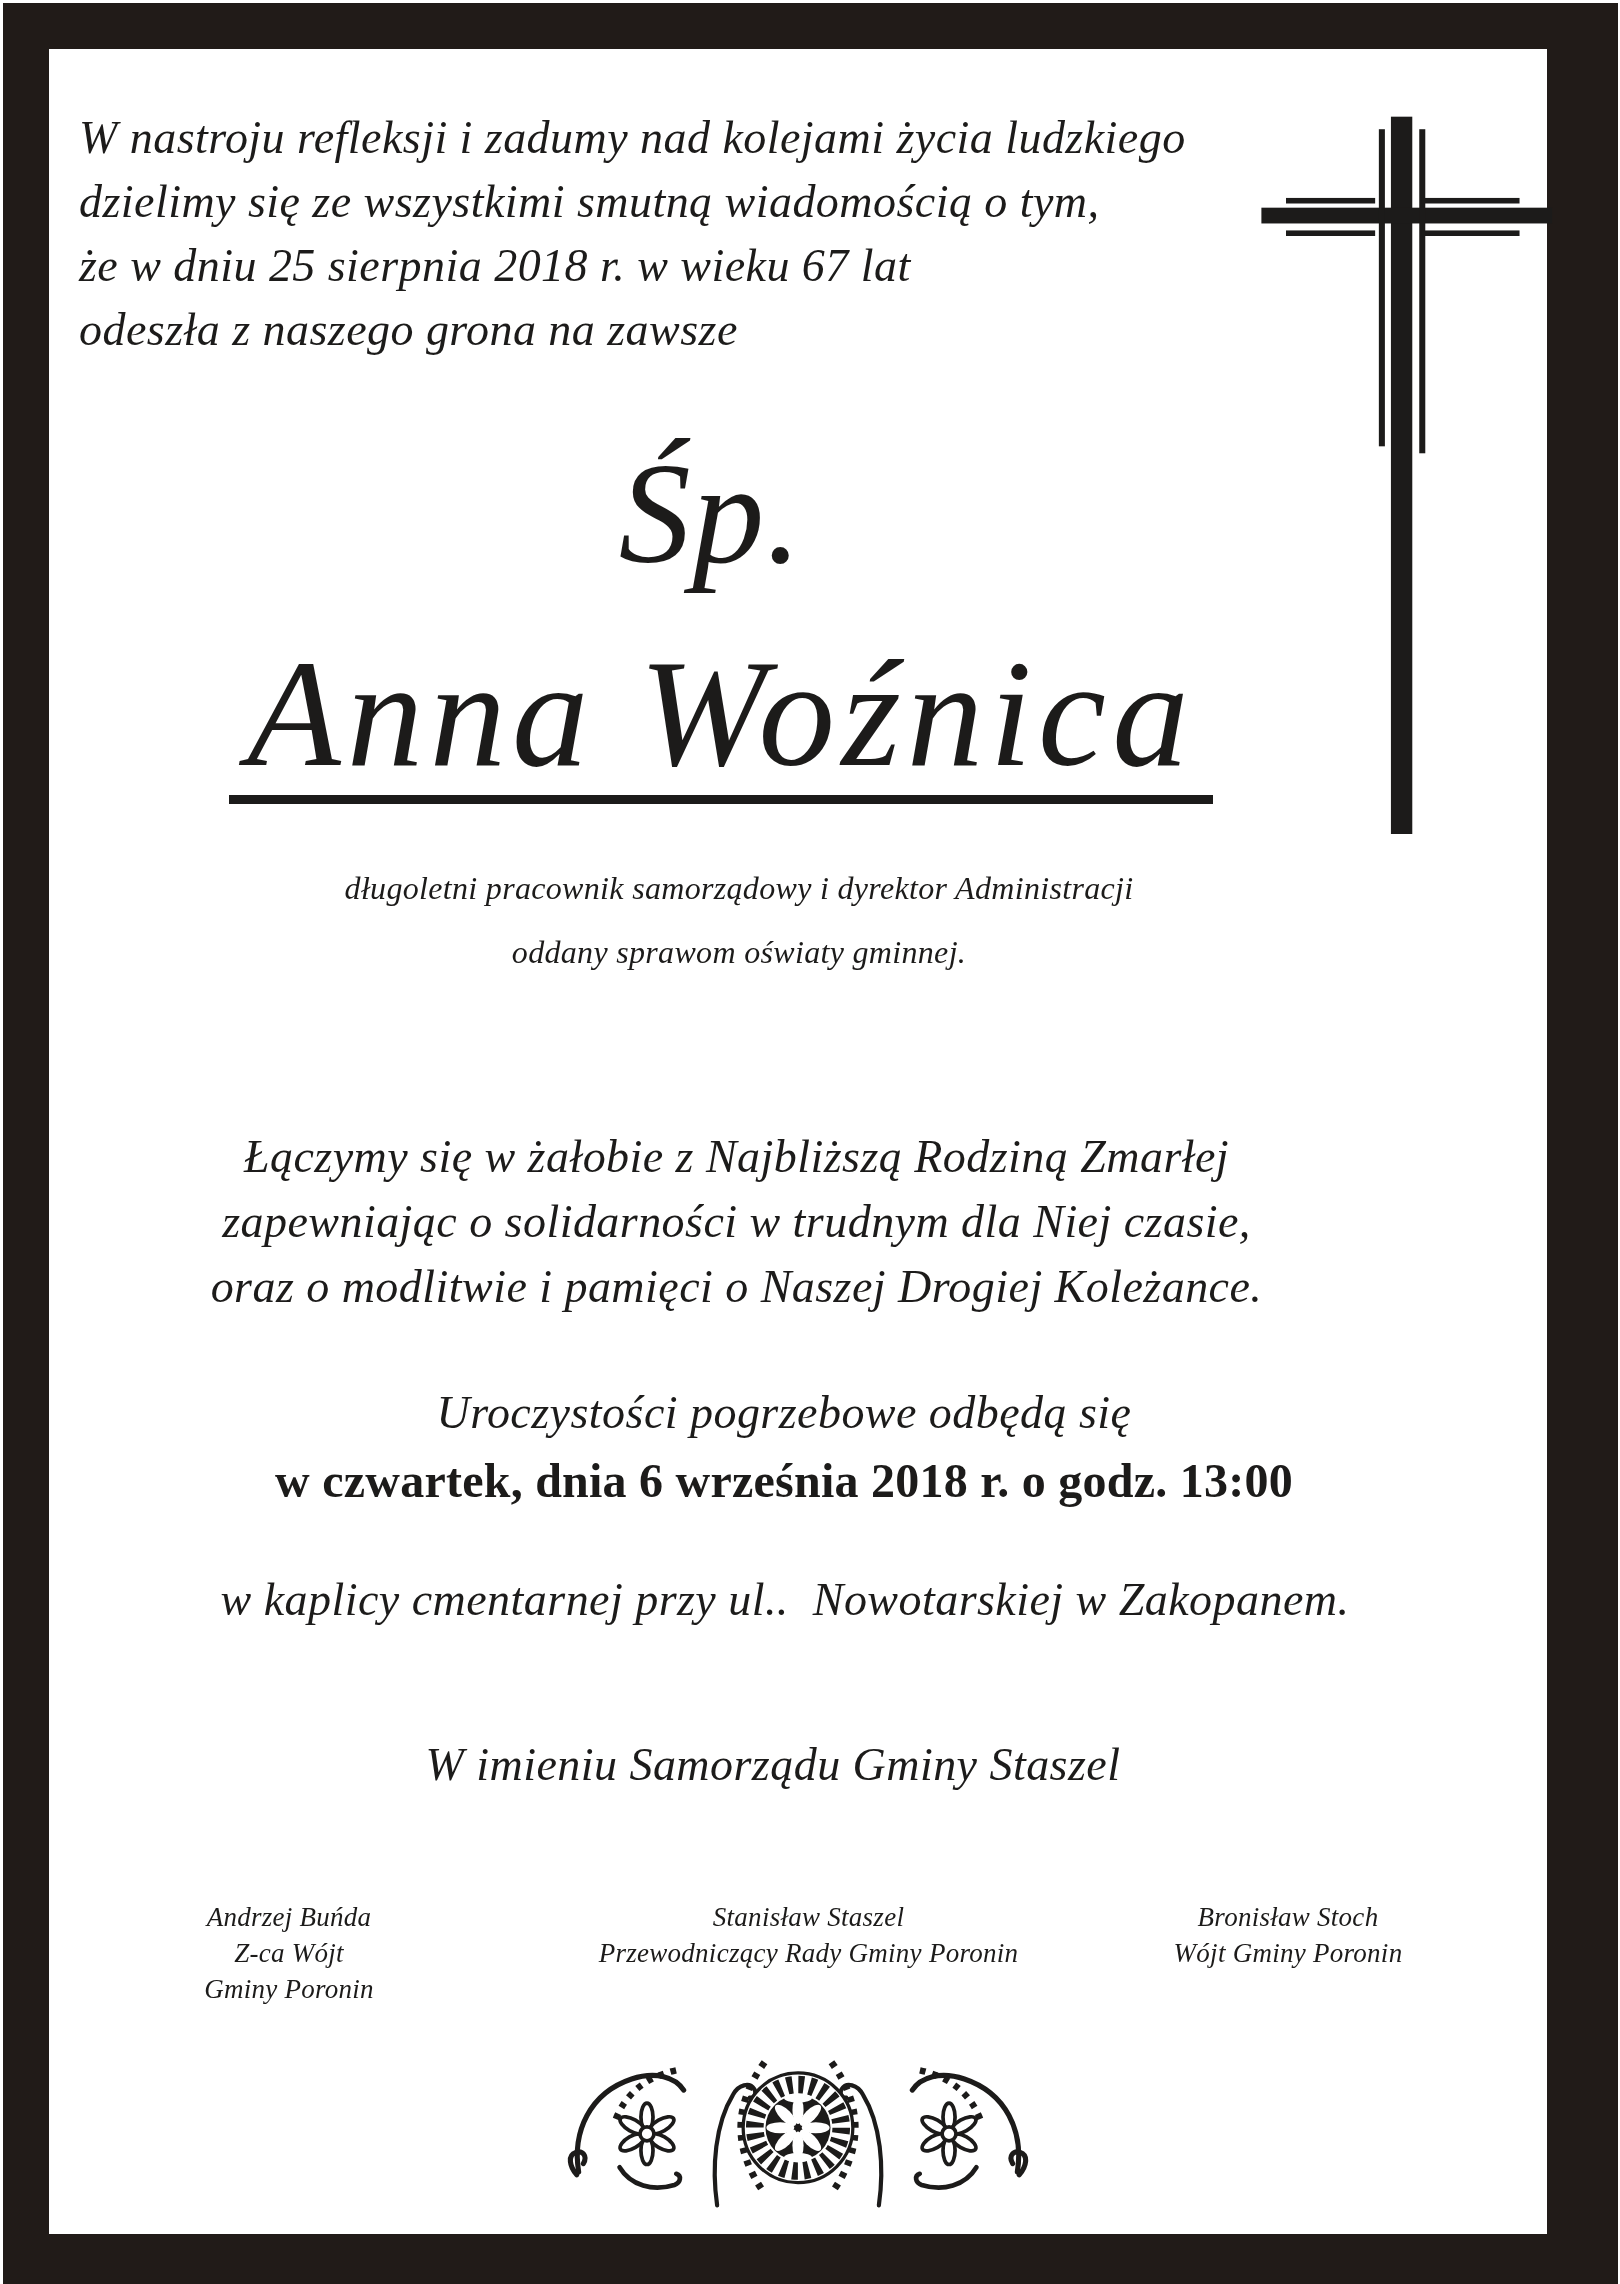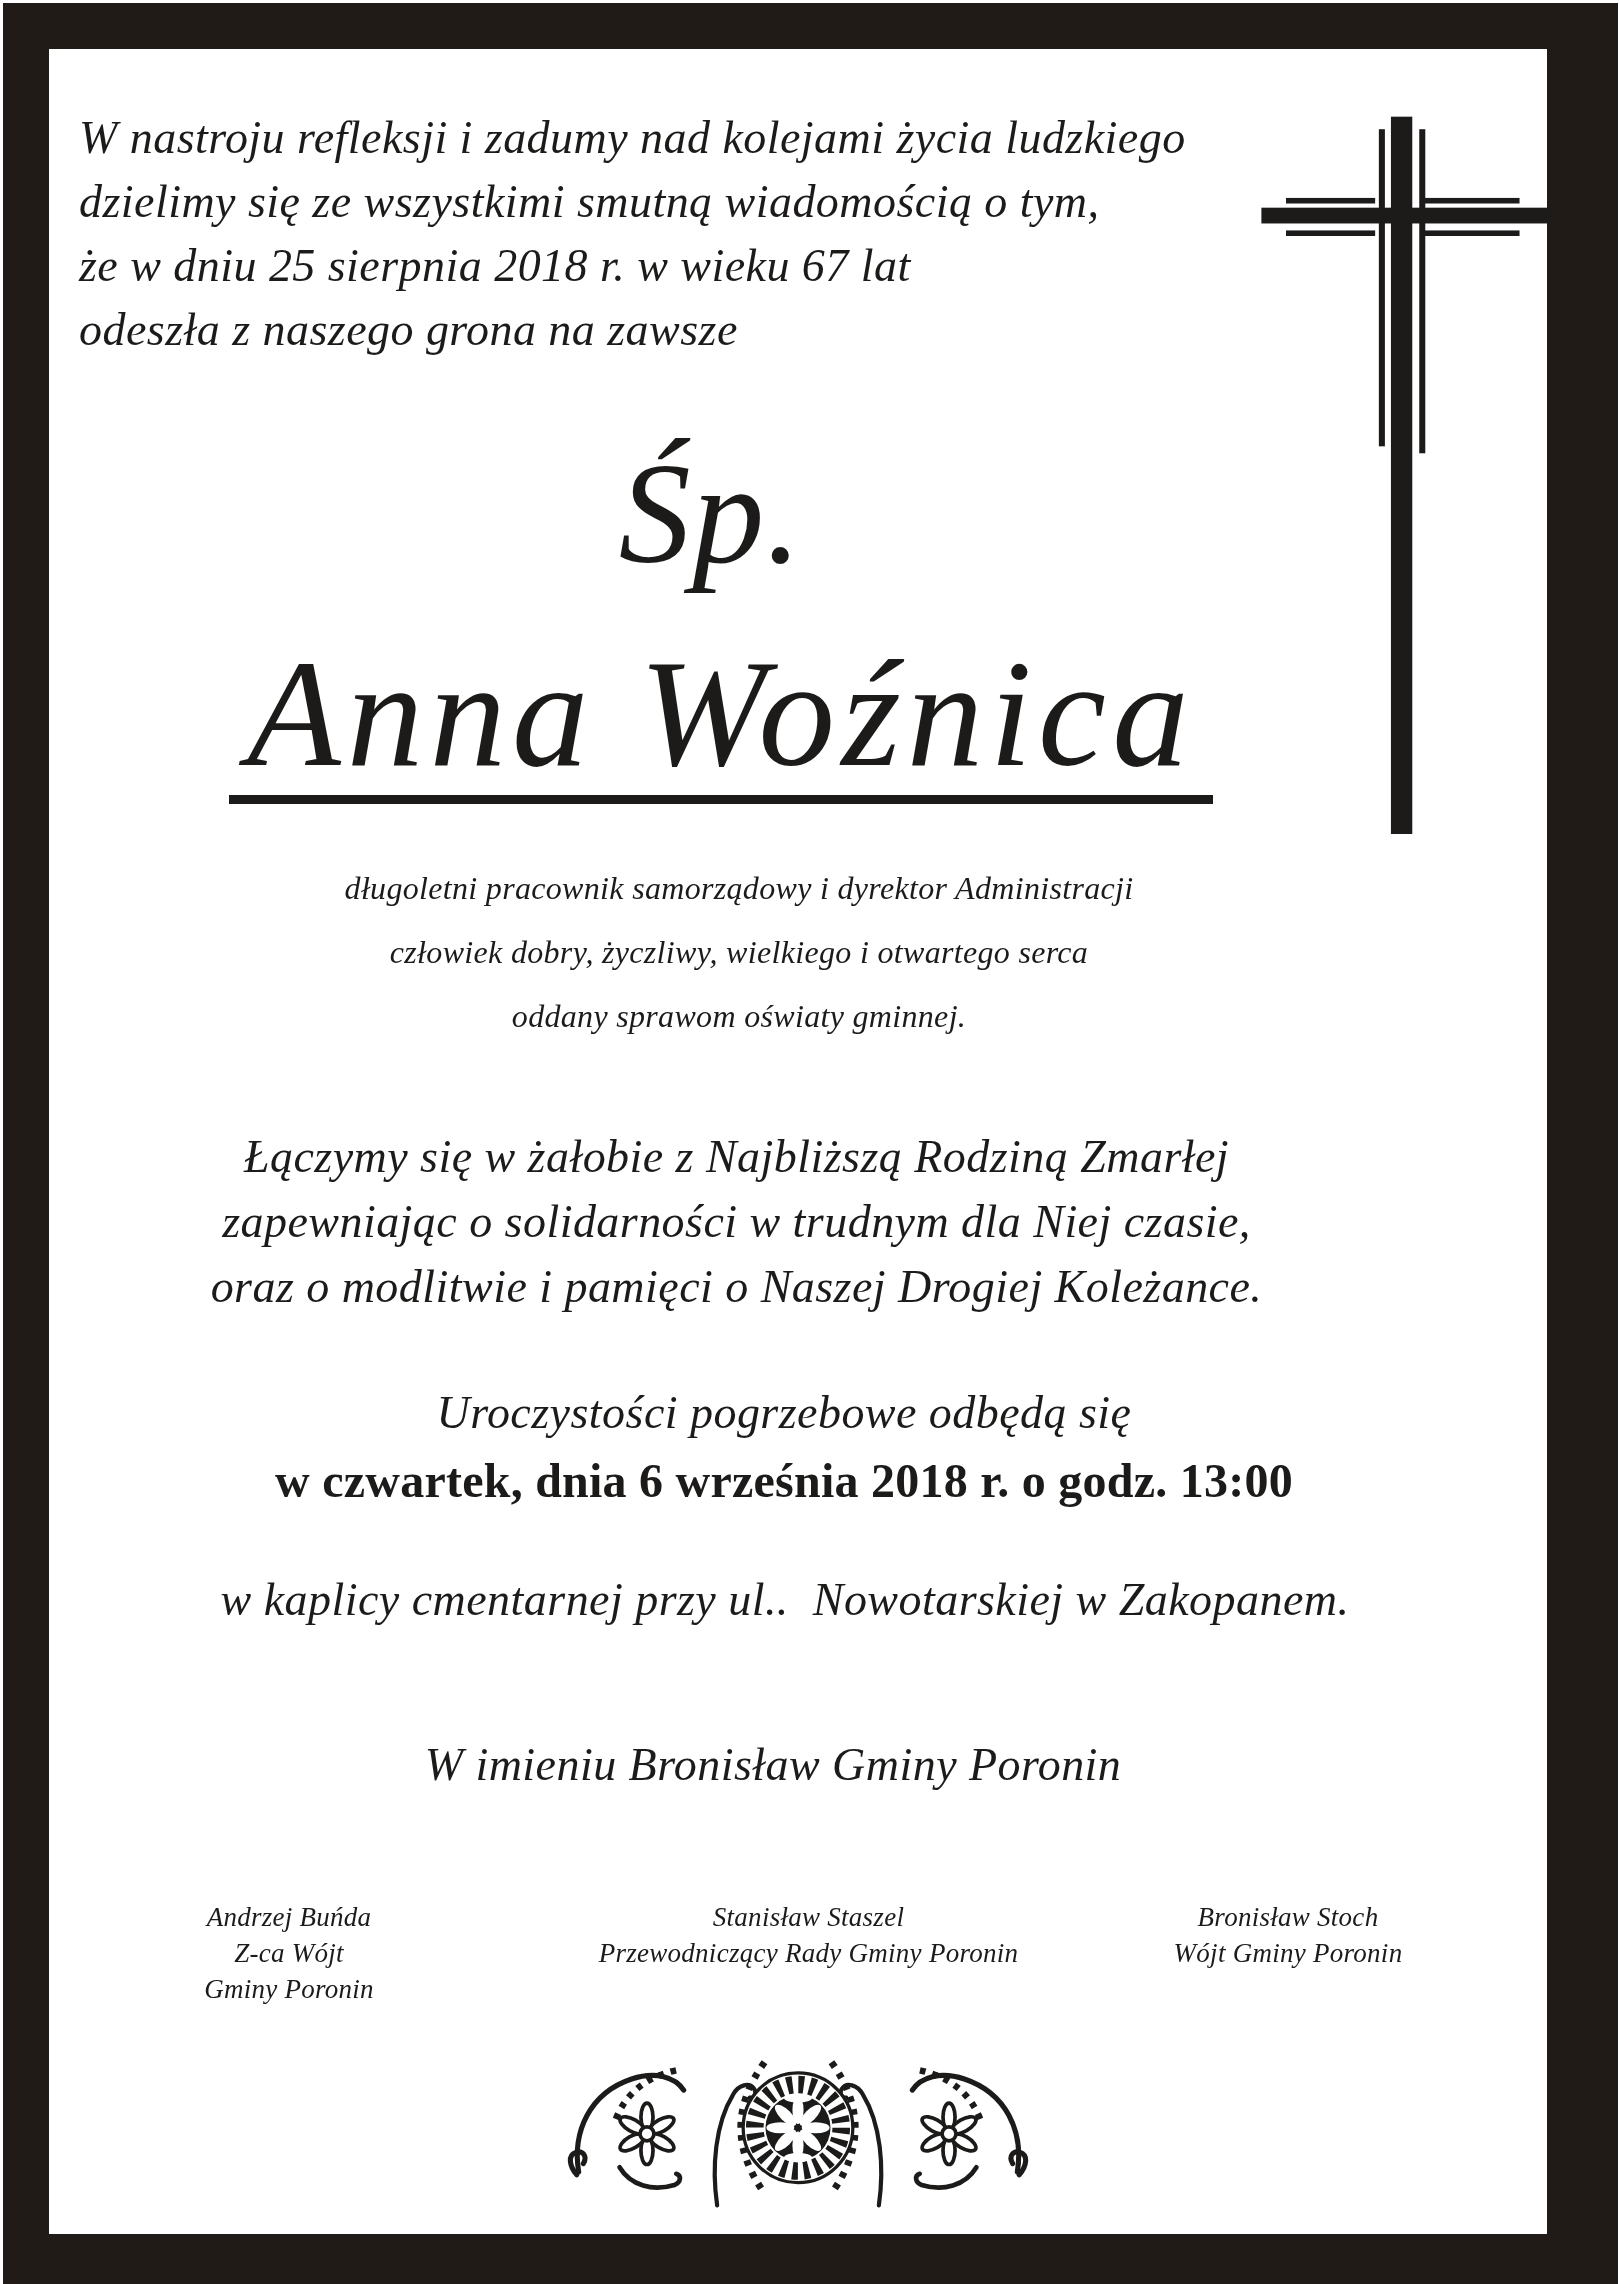--- a/index.html
+++ b/index.html
@@ -146,35 +146,34 @@
 </svg>
 
 <div class="block honorific script center">Śp.</div>
 
 <div class="block name-block script center">
   <span class="name-underline">Anna Woźnica</span>
 </div>
 
 <div class="block tribute script center">
   <div>długoletni pracownik samorządowy i dyrektor Administracji</div>
-  <div>człowiek dobry, życzliwy, wielkiego i otwartego serca</div>
   <div>oddany sprawom oświaty gminnej.</div>
 </div>
 
 <div class="block condolence script center">
   <div>Łączymy się w żałobie z Najbliższą Rodziną Zmarłej</div>
   <div>zapewniając o solidarności w trudnym dla Niej czasie,</div>
   <div>oraz o modlitwie i pamięci o Naszej Drogiej Koleżance.</div>
 </div>
 
 <div class="block ceremony-intro script center">Uroczystości pogrzebowe odbędą się</div>
 <div class="block ceremony-date center">w czwartek, dnia 6 września 2018 r. o godz. 13:00</div>
 <div class="block ceremony-location script center">w kaplicy cmentarnej przy ul..  Nowotarskiej w Zakopanem.</div>
 
-<div class="block on-behalf script center">W imieniu Bronisław Gminy Poronin</div>
+<div class="block on-behalf script center">W imieniu Samorządu Gminy Staszel</div>
 
 <div class="block sig sig-left script center">
   <div>Andrzej Buńda</div>
   <div>Z-ca Wójt</div>
   <div>Gminy Poronin</div>
 </div>
 <div class="block sig sig-middle script center">
   <div>Stanisław Staszel</div>
   <div>Przewodniczący Rady Gminy Poronin</div>
 </div>

